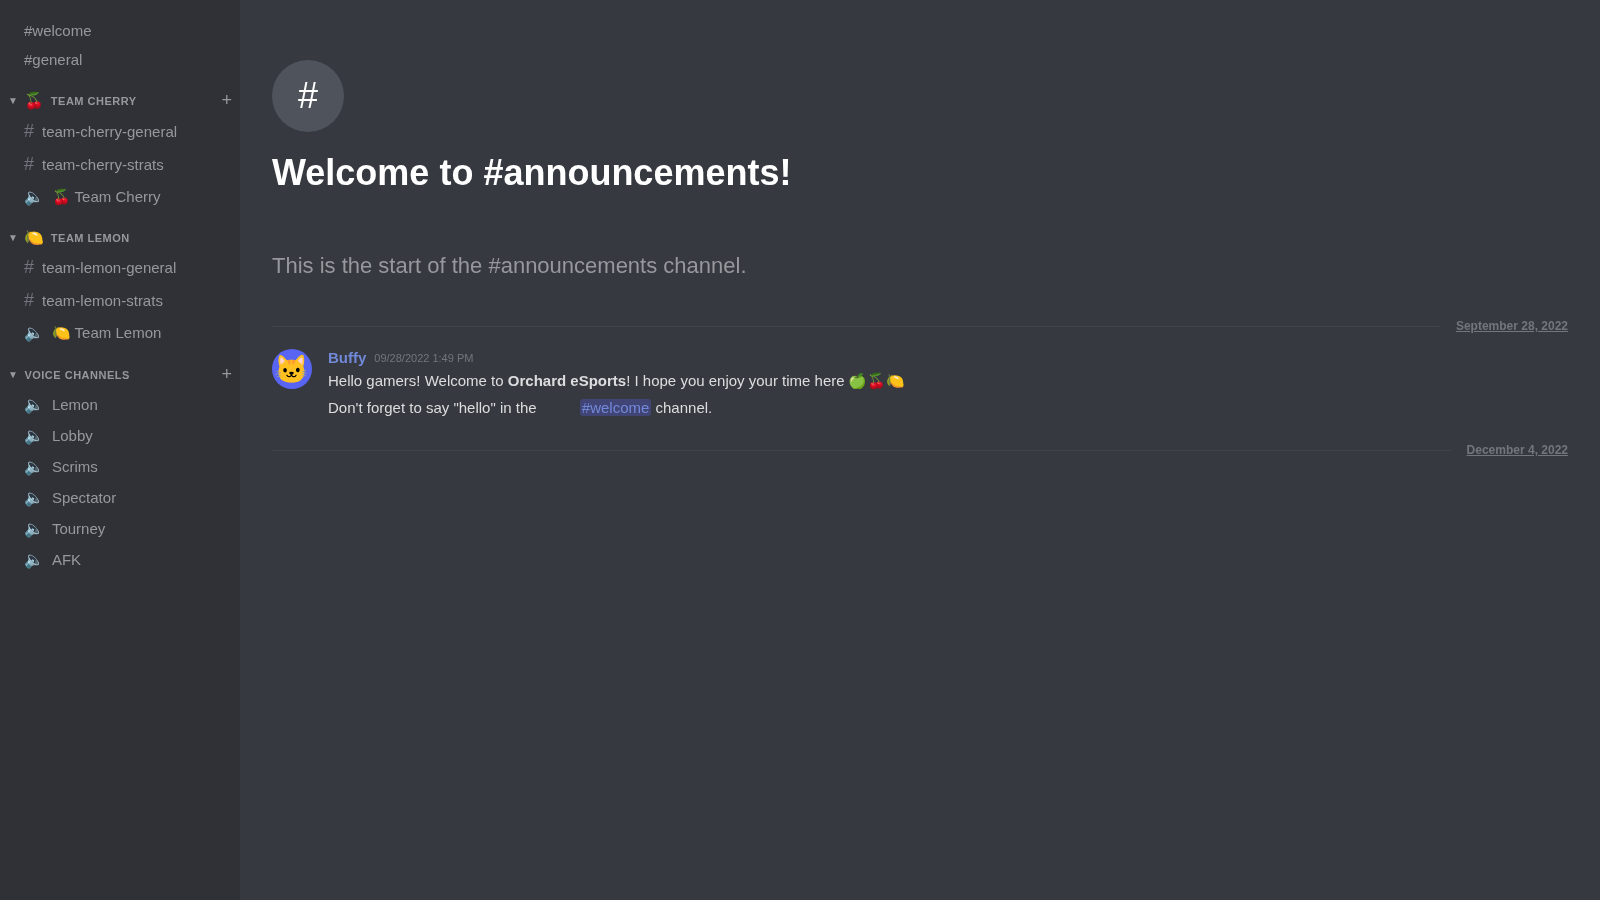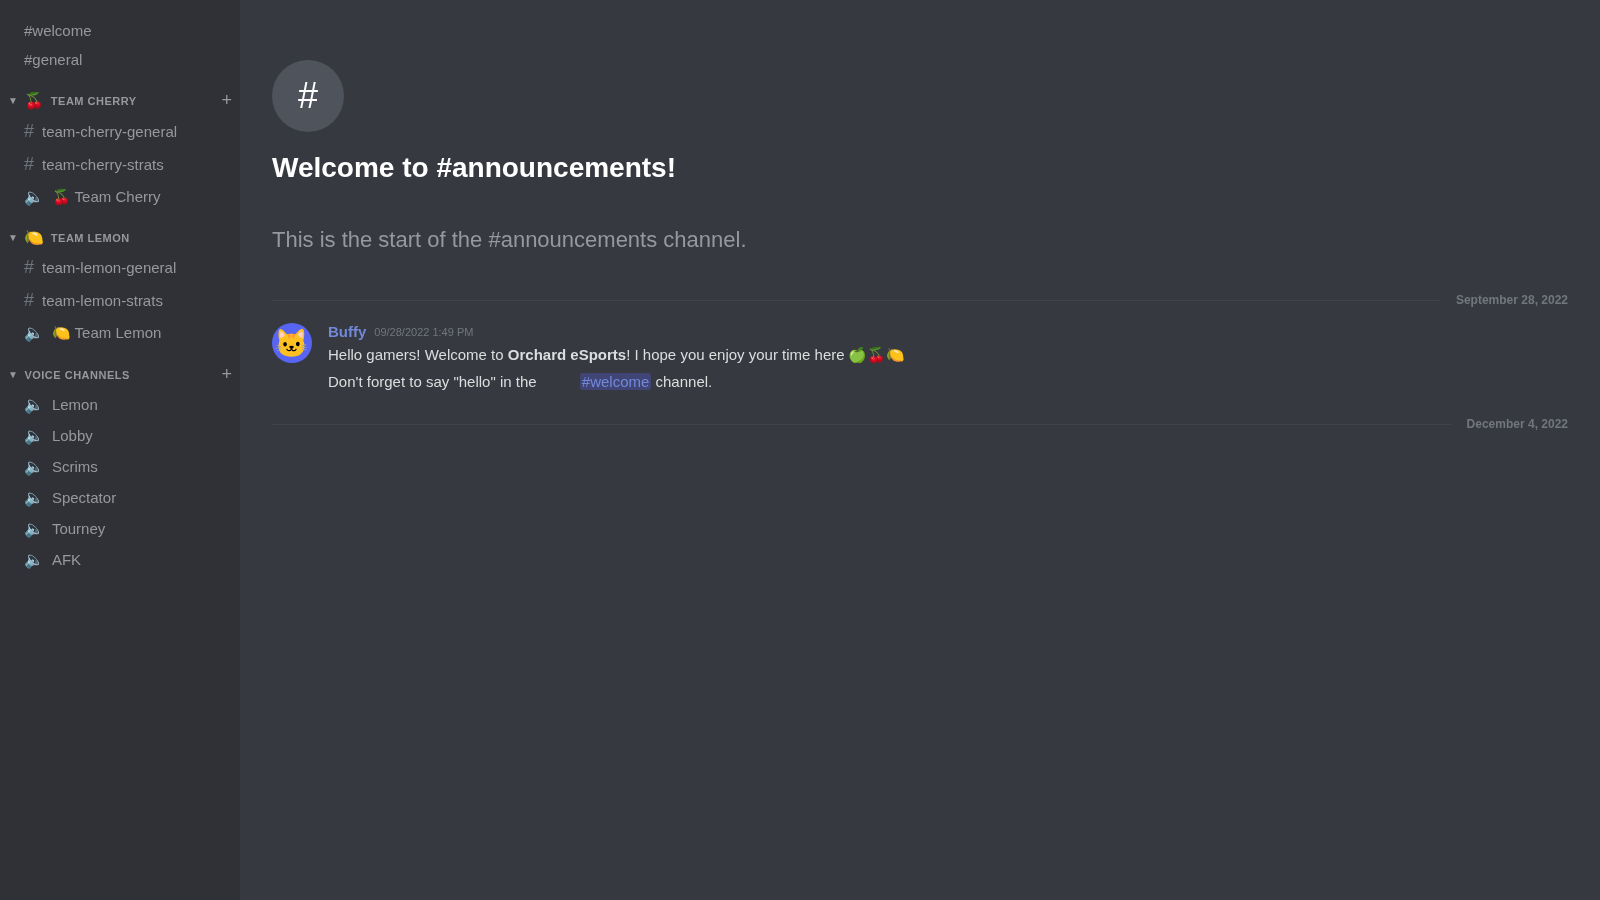--- a/index.html
+++ b/index.html
@@ -109,24 +109,24 @@
       border-radius: 50%;
       display: flex;
       align-items: center;
       justify-content: center;
       font-size: 36px;
       color: #fff;
       margin-bottom: 20px;
     }
 
     .welcome-title {
-      font-size: 28px;
+      font-size: 36px;
       font-weight: 700;
       color: #fff;
-      margin-bottom: 8px;
+      margin-bottom: 24px;
     }
 
     .welcome-subtitle {
       font-size: 22px;
       color: #96989d;
       margin-bottom: 24px;
       margin-top: 35px;
     }
 
     .message-group {
@@ -187,20 +187,21 @@
     }
 
     .date-divider-right {
       text-align: right;
       padding: 16px 32px 8px 32px;
       color: #72767d;
       font-size: 12px;
       font-weight: 600;
       display: flex;
       align-items: center;
+      text-decoration: underline;
     }
     .date-divider-right::before {
       content: '';
       flex: 1;
       height: 1px;
       background: #40444b;
       margin-right: 16px;
     }
 
     .spacer-top {

